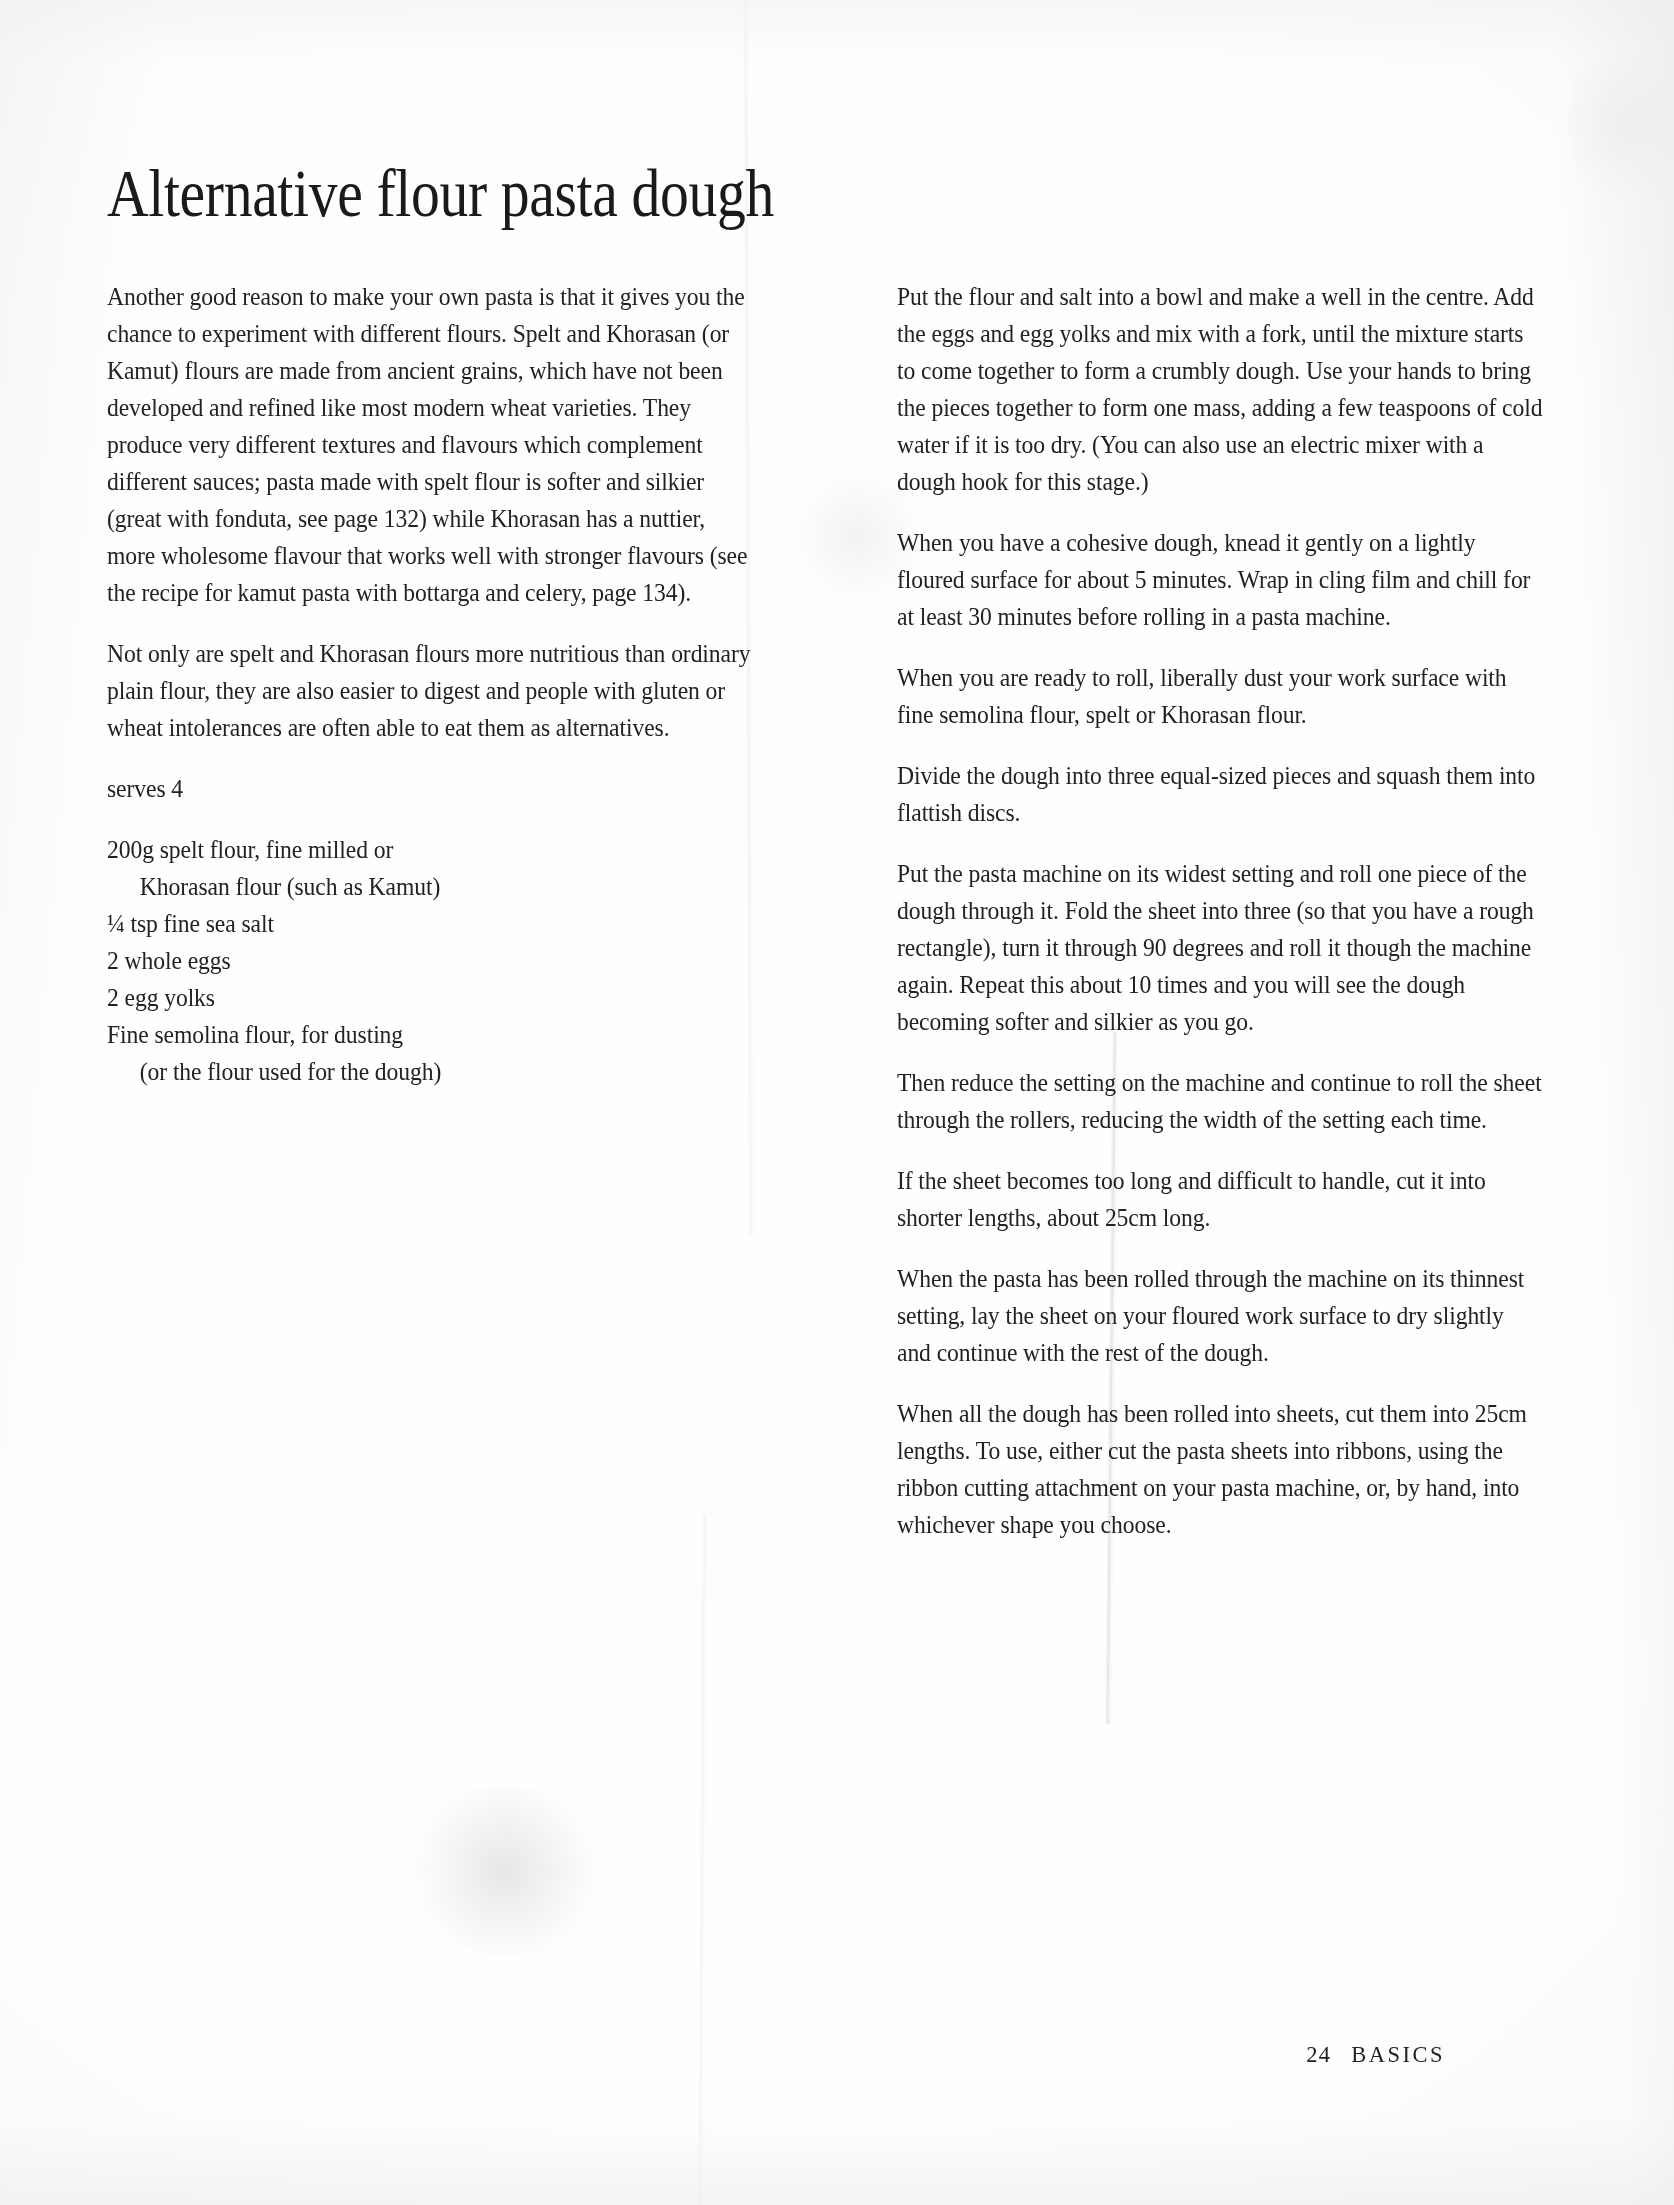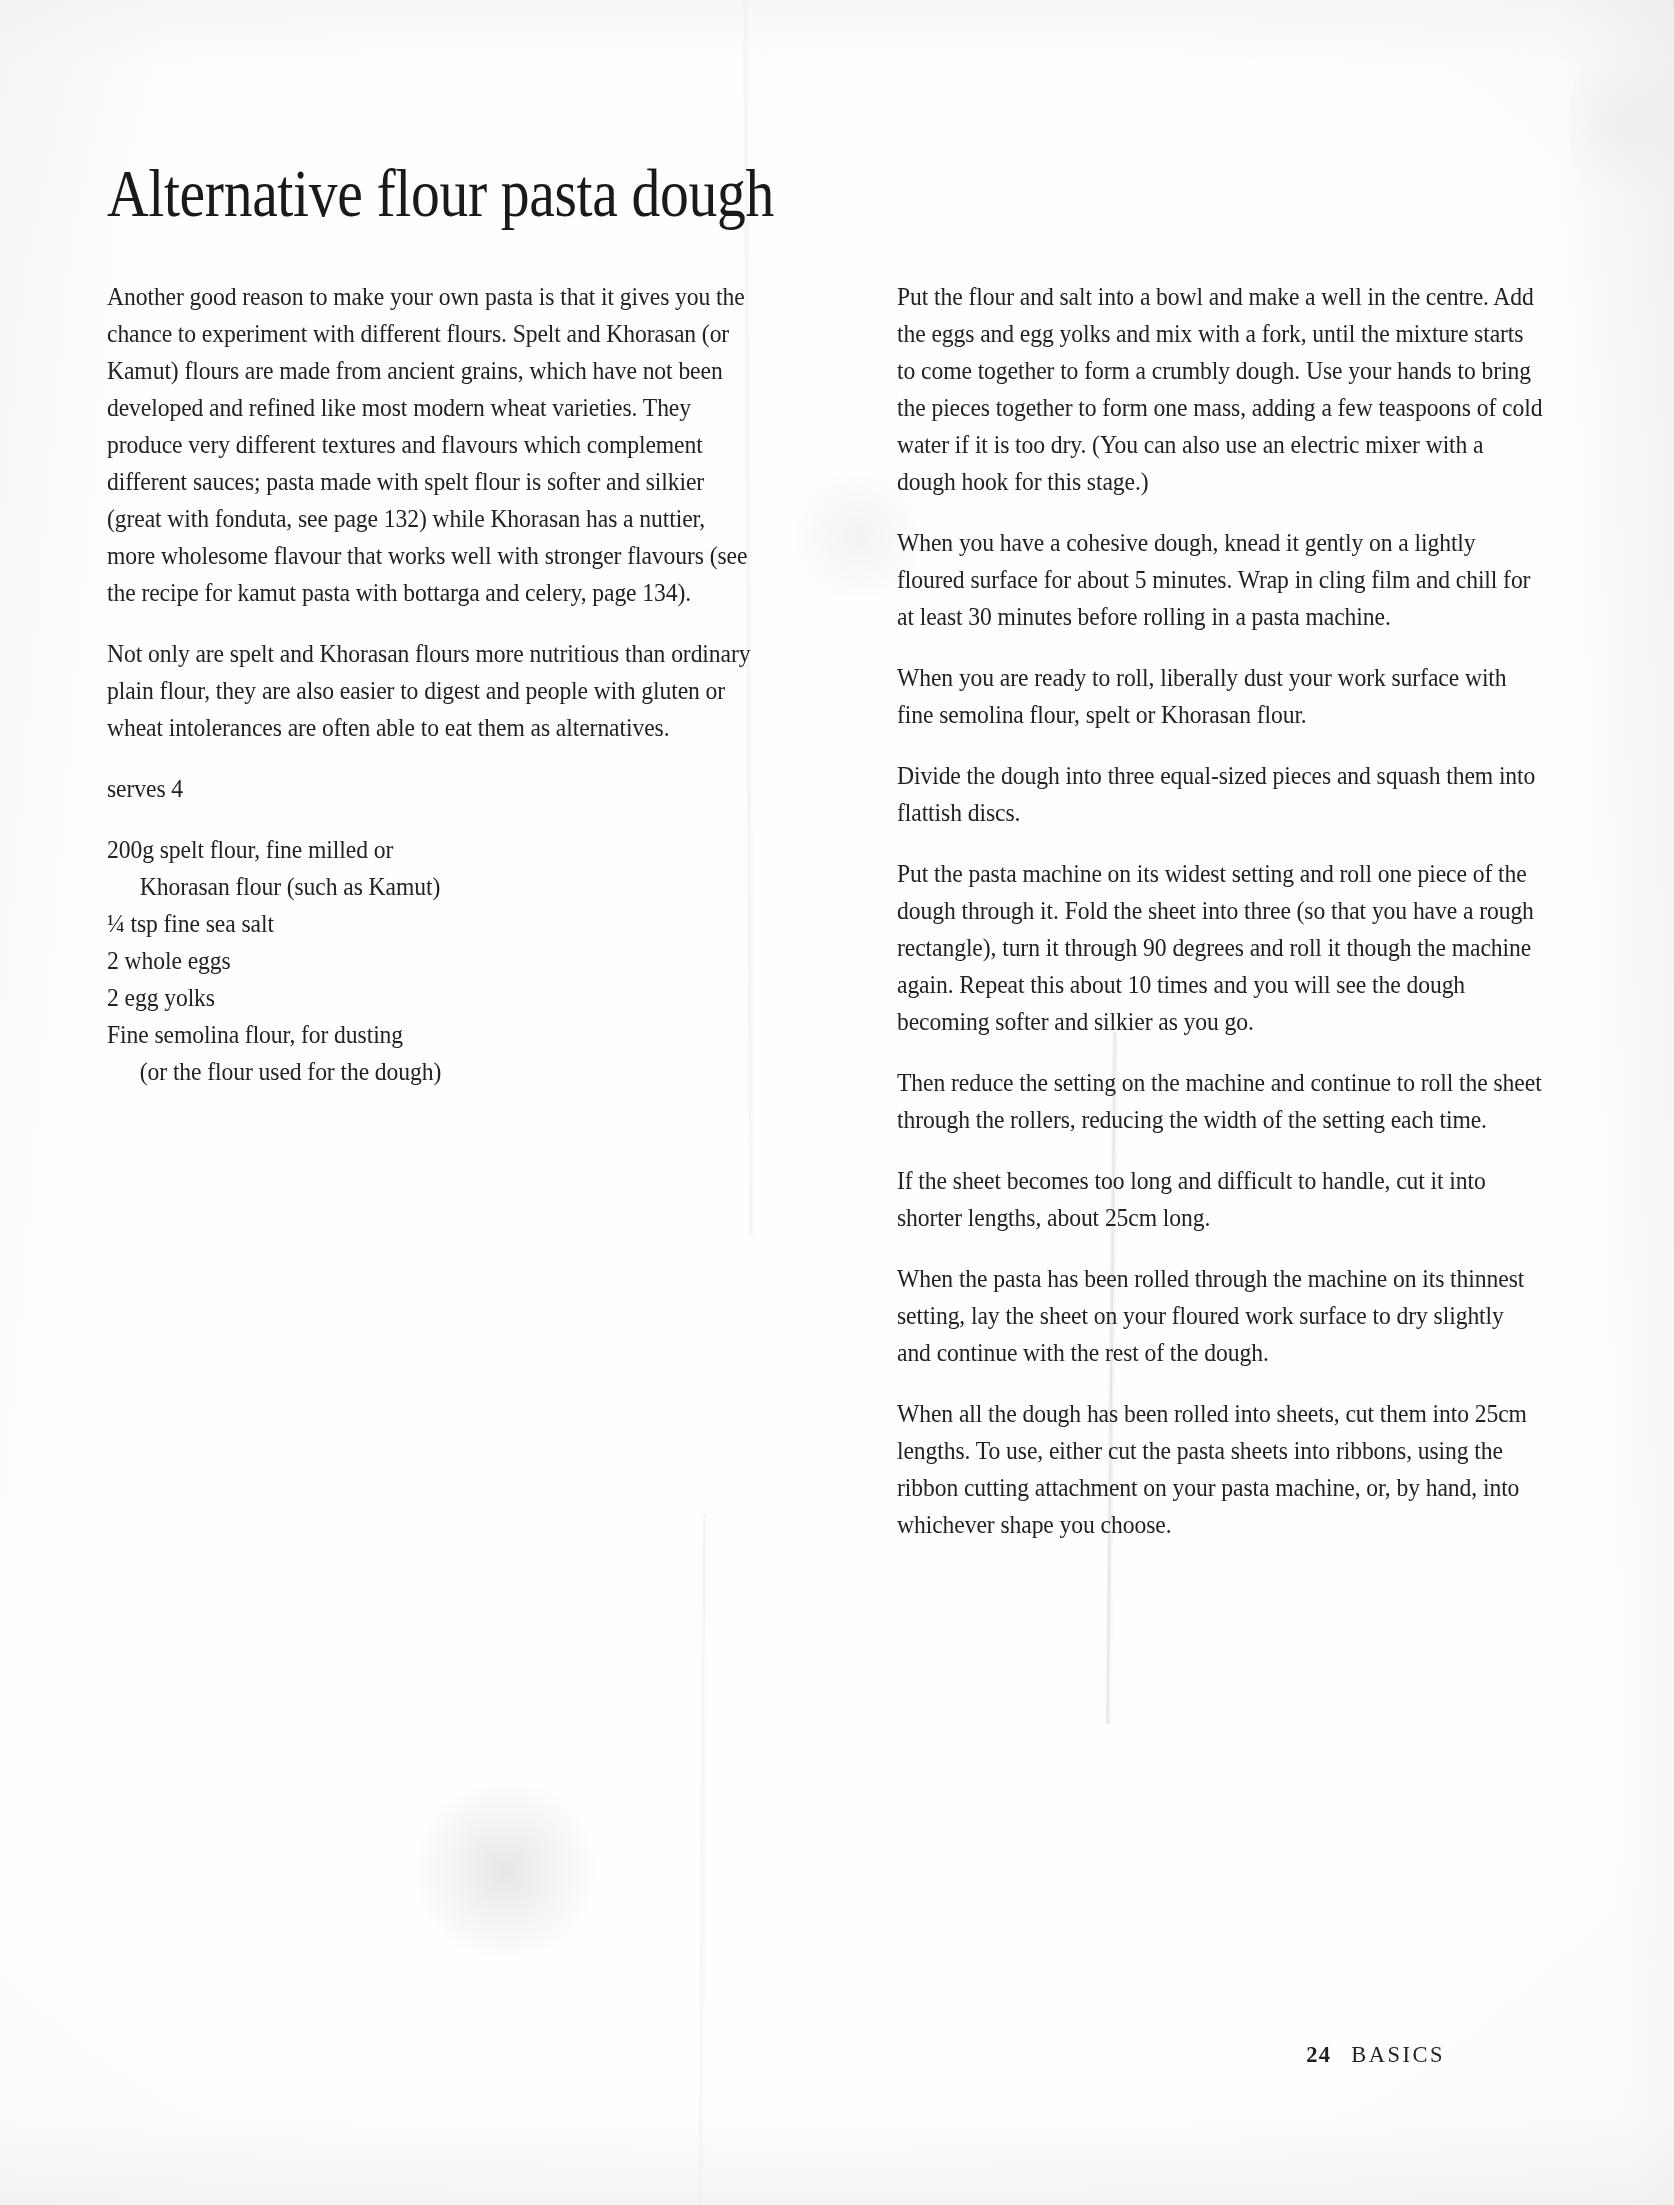--- a/index.html
+++ b/index.html
@@ -134,21 +134,21 @@
     left: 0;
     top: 2042px;
     width: 1459px;
     text-align: right;
     font-size: 22.5px;
     letter-spacing: 2.5px;
     color: #1f1f1f;
     padding-right: 121px;
     box-sizing: border-box;
   }
-  .footer .folio { margin-right: 20px; letter-spacing: 1.2px; font-weight: bold; }
+  .footer .folio { margin-right: 20px; letter-spacing: 1.2px; }
 </style>
 </head>
 <body>
 
 <div class="page">
 
   <div class="scan-tint"></div>
   <div class="crease c1"></div>
   <div class="crease c2"></div>
   <div class="crease c3"></div>

